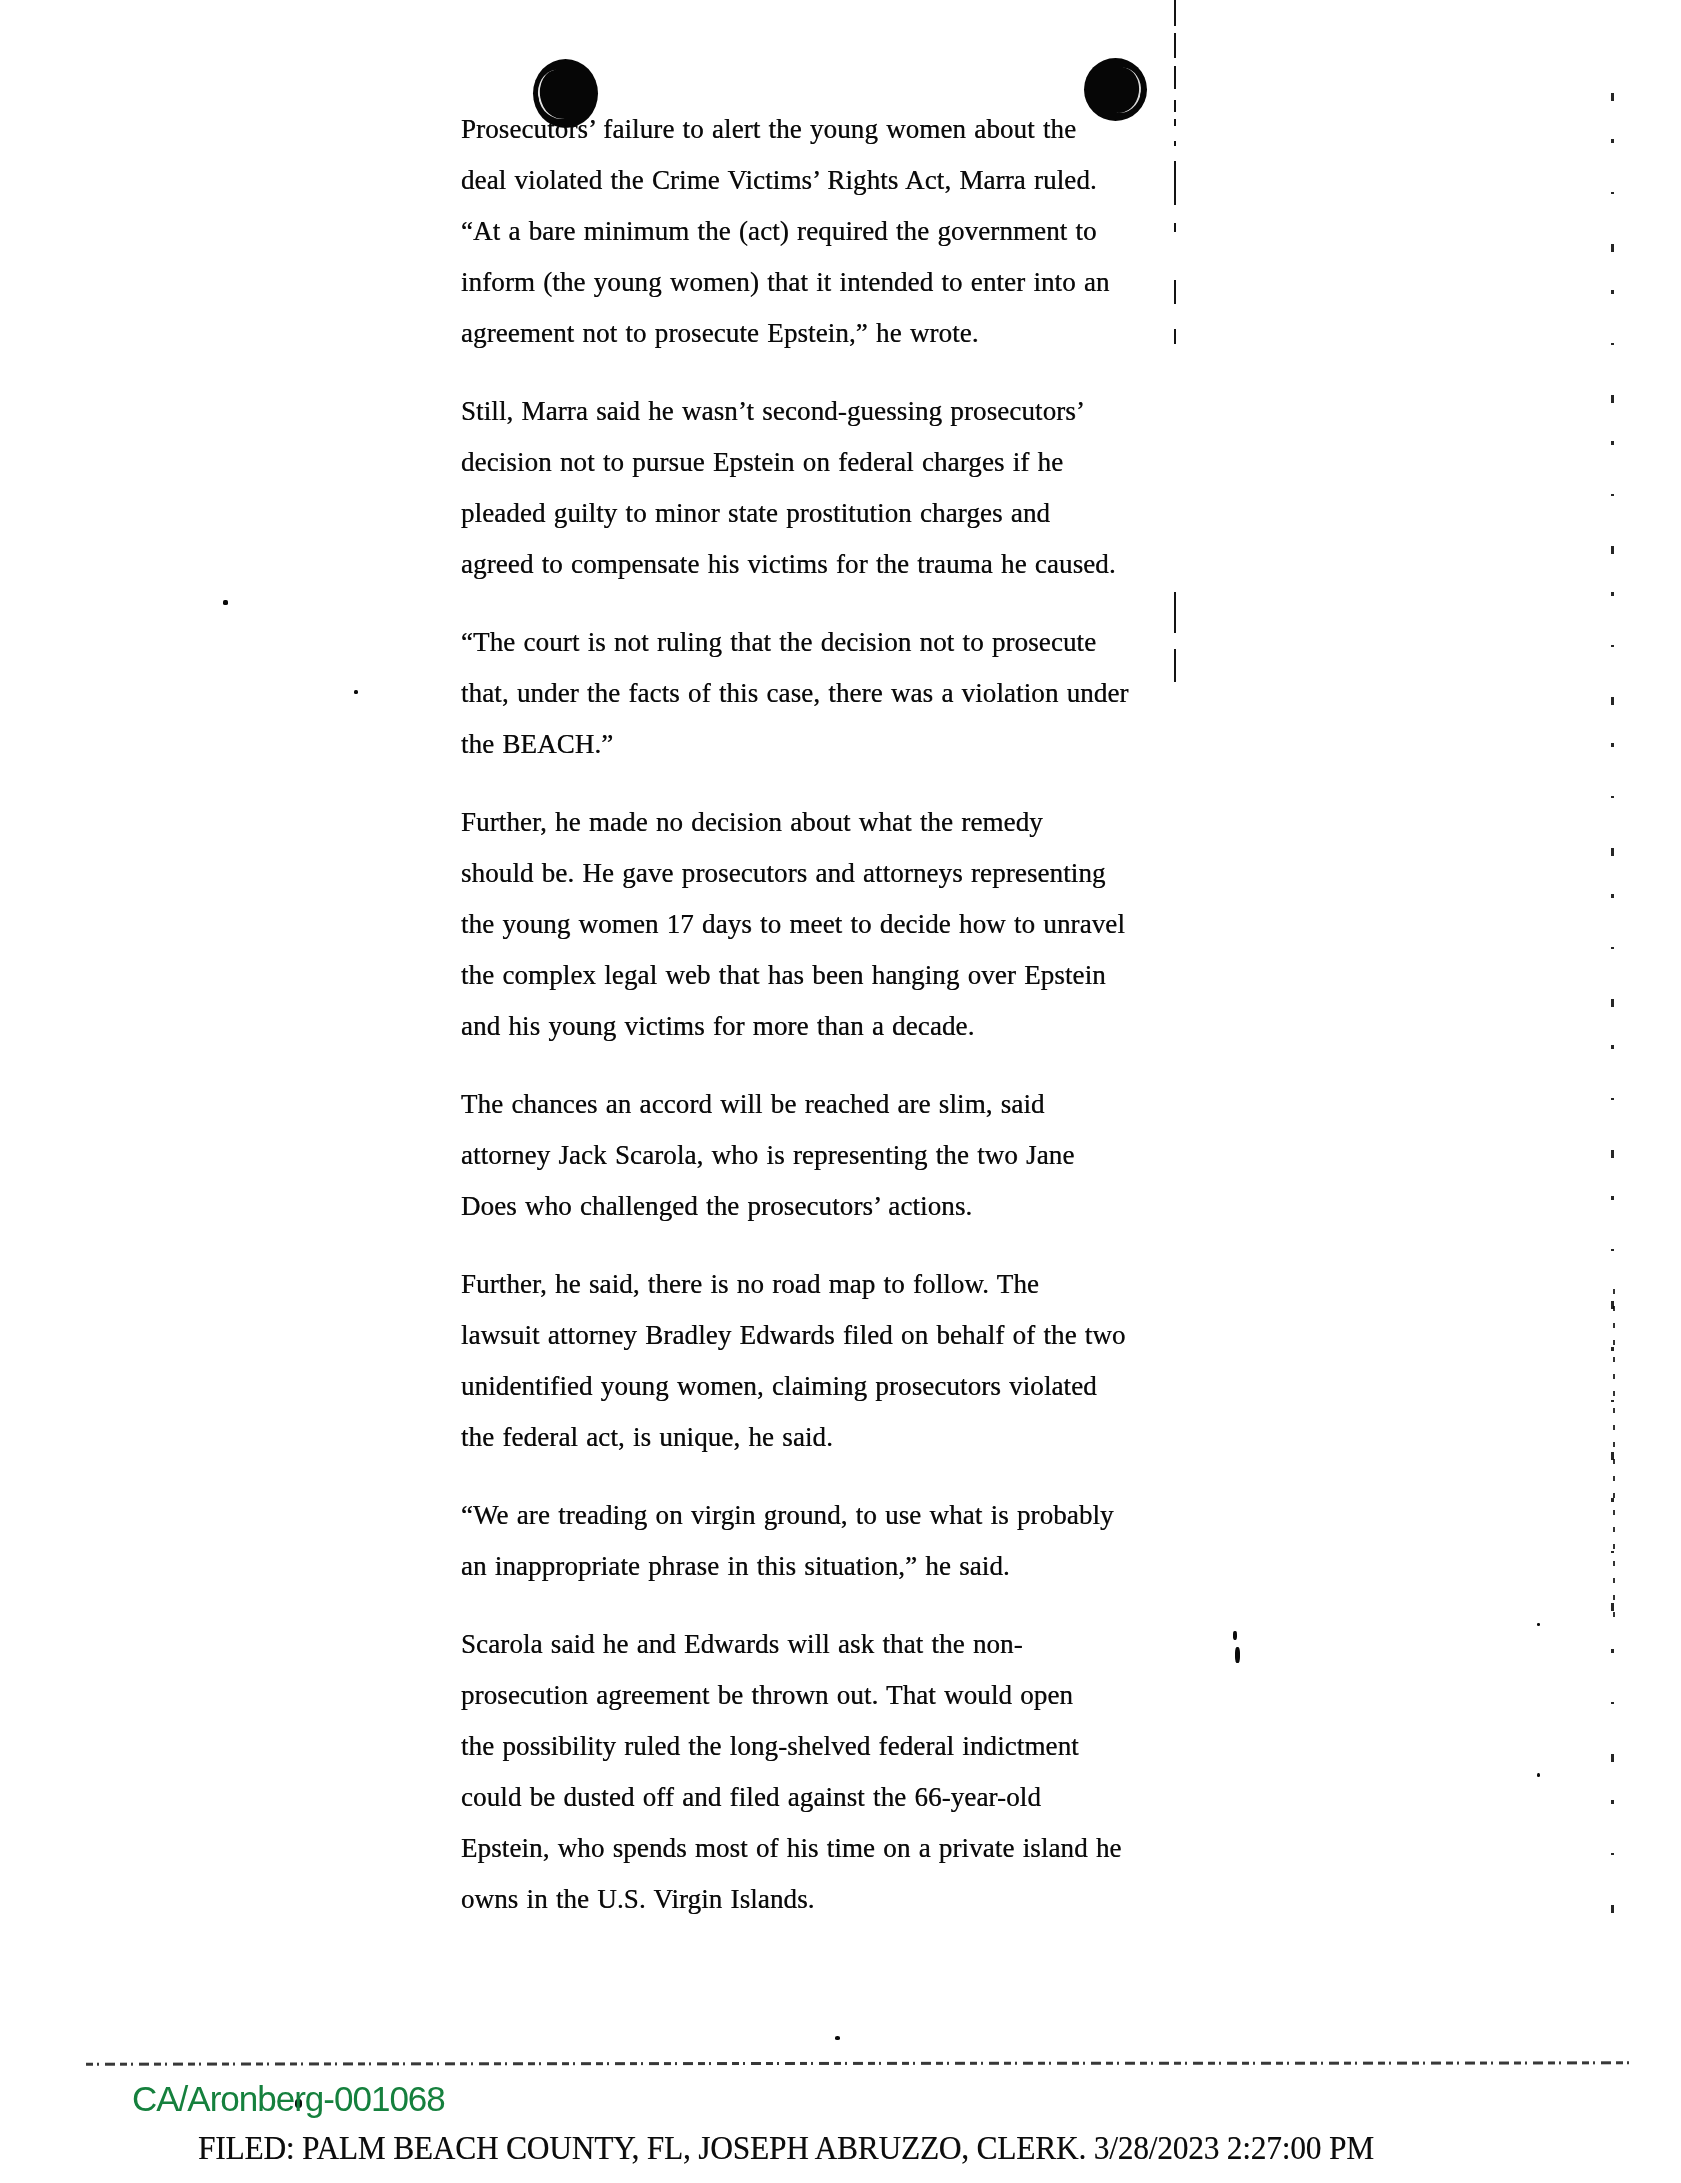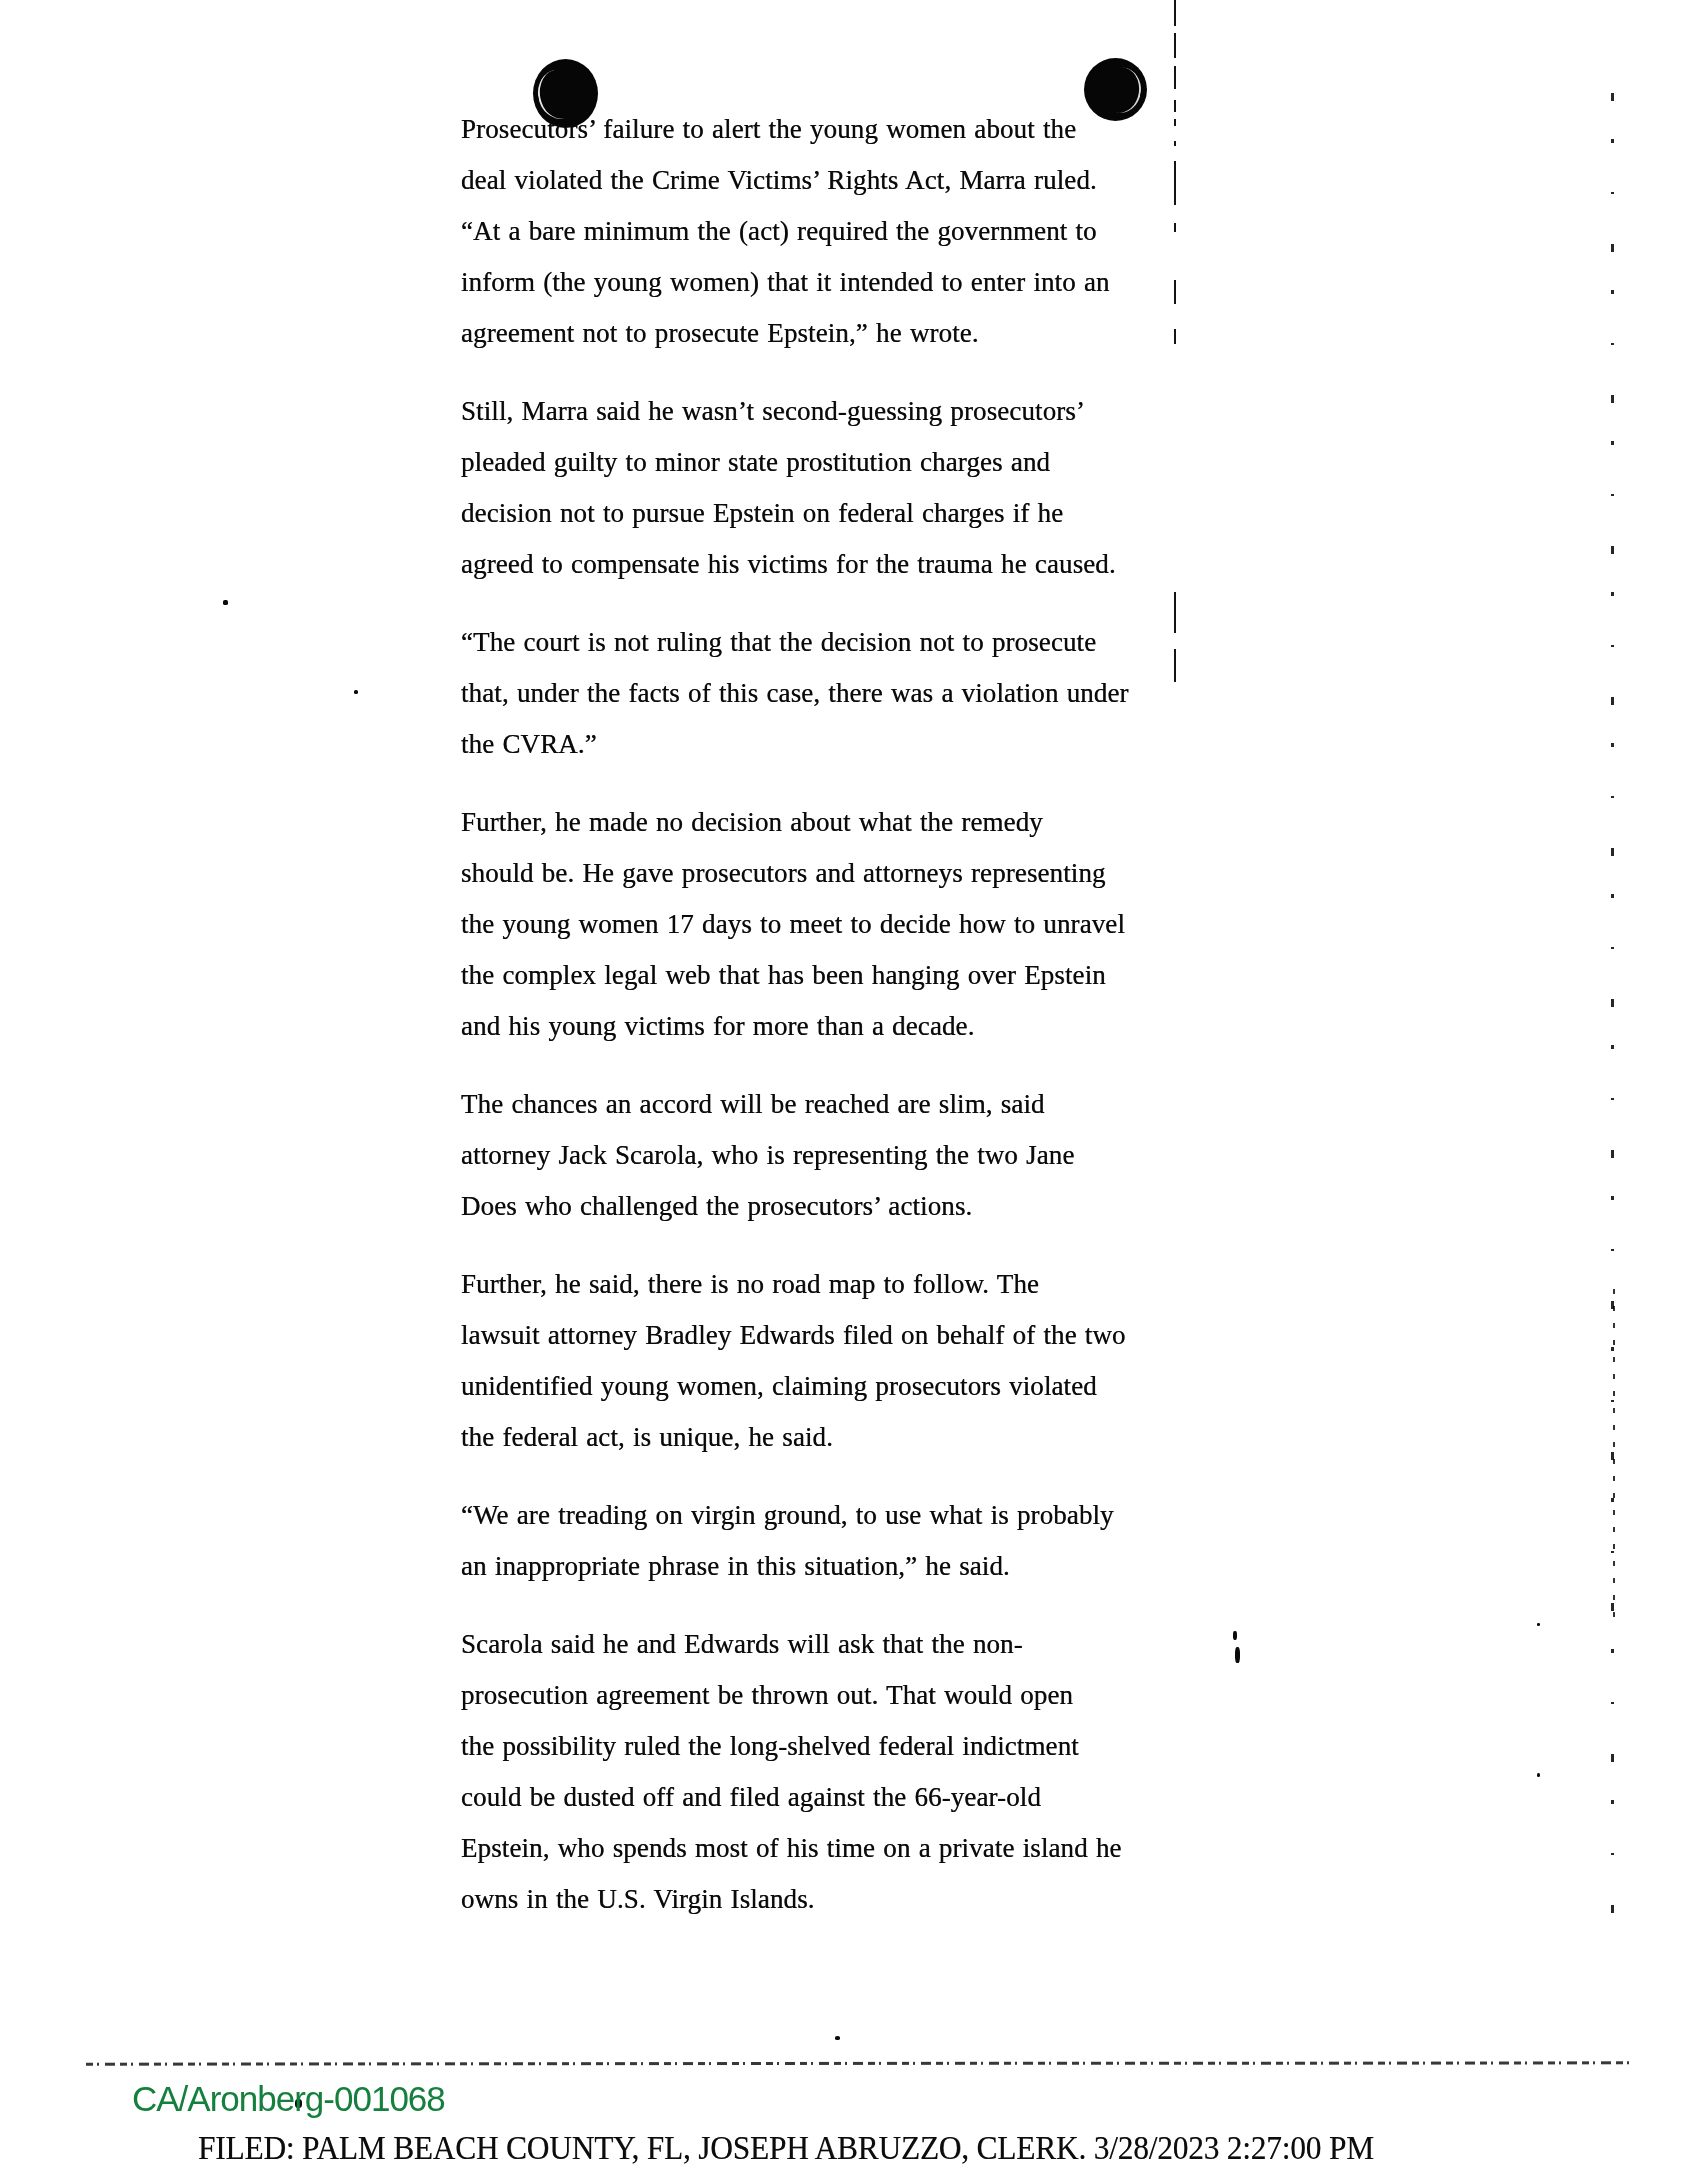--- a/index.html
+++ b/index.html
@@ -160,28 +160,28 @@
   <div class="body-text">
       <div class="para">
         <div class="line">Prosecutors’ failure to alert the young women about the</div>
         <div class="line">deal violated the Crime Victims’ Rights Act, Marra ruled.</div>
         <div class="line">“At a bare minimum the (act) required the government to</div>
         <div class="line">inform (the young women) that it intended to enter into an</div>
         <div class="line">agreement not to prosecute Epstein,” he wrote.</div>
       </div>
       <div class="para">
         <div class="line">Still, Marra said he wasn’t second-guessing prosecutors’</div>
+        <div class="line">decision not to pursue Epstein on federal charges if he</div>
         <div class="line">pleaded guilty to minor state prostitution charges and</div>
-        <div class="line">decision not to pursue Epstein on federal charges if he</div>
         <div class="line">agreed to compensate his victims for the trauma he caused.</div>
       </div>
       <div class="para">
         <div class="line">“The court is not ruling that the decision not to prosecute</div>
         <div class="line">that, under the facts of this case, there was a violation under</div>
-        <div class="line">the CVRA.”</div>
+        <div class="line">the BEACH.”</div>
       </div>
       <div class="para">
         <div class="line">Further, he made no decision about what the remedy</div>
         <div class="line">should be. He gave prosecutors and attorneys representing</div>
         <div class="line">the young women 17 days to meet to decide how to unravel</div>
         <div class="line">the complex legal web that has been hanging over Epstein</div>
         <div class="line">and his young victims for more than a decade.</div>
       </div>
       <div class="para">
         <div class="line">The chances an accord will be reached are slim, said</div>

